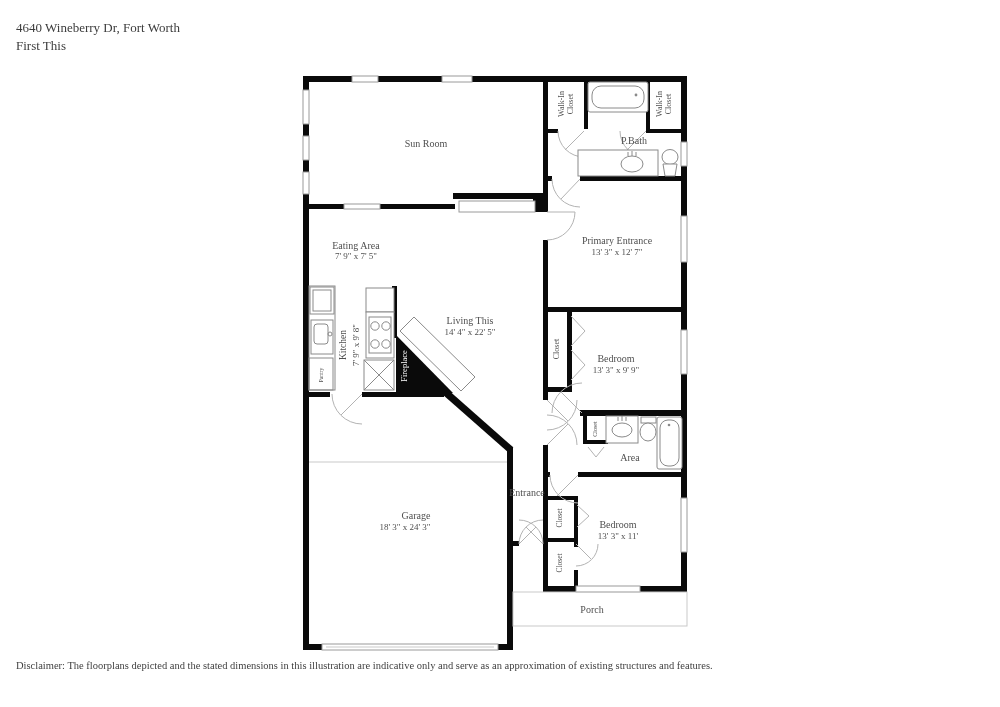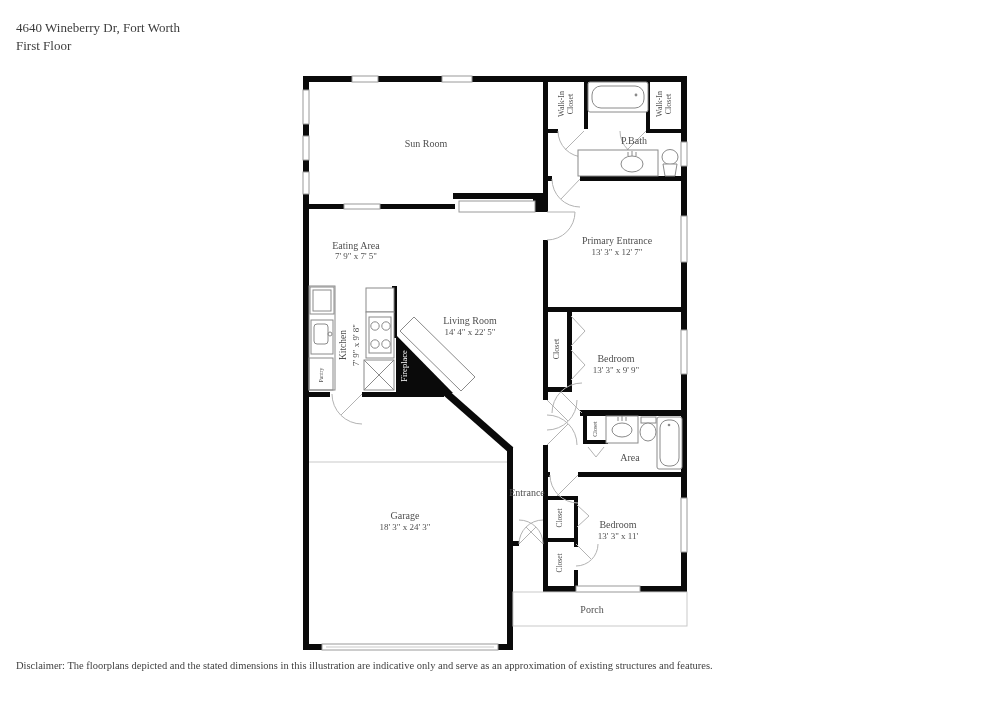--- a/index.html
+++ b/index.html
@@ -21,21 +21,21 @@
   .door{fill:none;stroke:#b3b3b3;stroke-width:1;}
   .win{fill:#ffffff;stroke:#9a9a9a;stroke-width:1;}
   .thin{stroke:#c9c9c9;stroke-width:1;fill:none;}
 </style>
 </head>
 <body>
 
 <div class="page">
 
   <div class="hdr" style="top:20px;">4640 Wineberry Dr, Fort Worth</div>
-  <div class="hdr" style="top:38px;">First Floor</div>
+  <div class="hdr" style="top:38px;">First This</div>
 
   <svg class="plan-svg" width="1000" height="707" viewBox="0 0 1000 707">
 
     <g>
 
       <rect class="w" x="303" y="76" width="49" height="6"></rect>
       <rect class="w" x="378" y="76" width="64" height="6"></rect>
       <rect class="w" x="472" y="76" width="77" height="6"></rect>
 
       <rect class="w" x="543" y="76" width="144" height="6"></rect>
@@ -244,21 +244,21 @@
   </svg>
 
   <div class="lbl" style="left:426px;top:143px;">Sun Room</div>
 
   <div class="lbl" style="left:356px;top:245px;">Eating Area</div>
   <div class="lbl dims" style="left:356px;top:257px;">7' 9" x 7' 5"</div>
 
   <div class="vlbl" style="left:343px;top:345px;font-size:9.5px;">Kitchen</div>
   <div class="vlbl" style="left:356px;top:345px;font-size:9px;">7' 9" x 9' 8"</div>
 
-  <div class="lbl" style="left:470px;top:320px;">Living Room</div>
+  <div class="lbl" style="left:470px;top:320px;">Living This</div>
   <div class="lbl dims" style="left:470px;top:333px;">14' 4" x 22' 5"</div>
 
   <div class="lbl" style="left:617px;top:240px;">Primary Entrance</div>
   <div class="lbl dims" style="left:617px;top:253px;">13' 3" x 12' 7"</div>
 
   <div class="lbl" style="left:634px;top:140px;">P.Bath</div>
 
   <div class="vlbl vwrap" style="left:566px;top:104px;">Walk-In Closet</div>
   <div class="vlbl vwrap" style="left:664px;top:104px;">Walk-In Closet</div>
 
@@ -271,21 +271,21 @@
   <div class="vlbl" style="left:595px;top:429px;font-size:6px;">Closet</div>
 
   <div class="lbl" style="left:527px;top:492px;font-size:10px;">Entrance</div>
 
   <div class="lbl" style="left:618px;top:524px;">Bedroom</div>
   <div class="lbl dims" style="left:618px;top:537px;">13' 3" x 11'</div>
 
   <div class="vlbl" style="left:560px;top:518px;font-size:7.5px;">Closet</div>
   <div class="vlbl" style="left:560px;top:563px;font-size:7.5px;">Closet</div>
 
-  <div class="lbl" style="left:405px;top:515px;">Garage</div>
+  <div class="lbl" style="left:416px;top:515px;">Garage</div>
   <div class="lbl dims" style="left:405px;top:528px;">18' 3" x 24' 3"</div>
 
   <div class="lbl" style="left:592px;top:609px;">Porch</div>
 
   <div class="vlbl" style="left:321px;top:375px;font-size:5.5px;">Pantry</div>
 
   <div class="vlbl fp" style="left:405px;top:366px;">Fireplace</div>
 
   <div class="disc" style="top:660px;">Disclaimer: The floorplans depicted and the stated dimensions in this illustration are indicative only and serve as an approximation of existing structures and features.</div>
 

